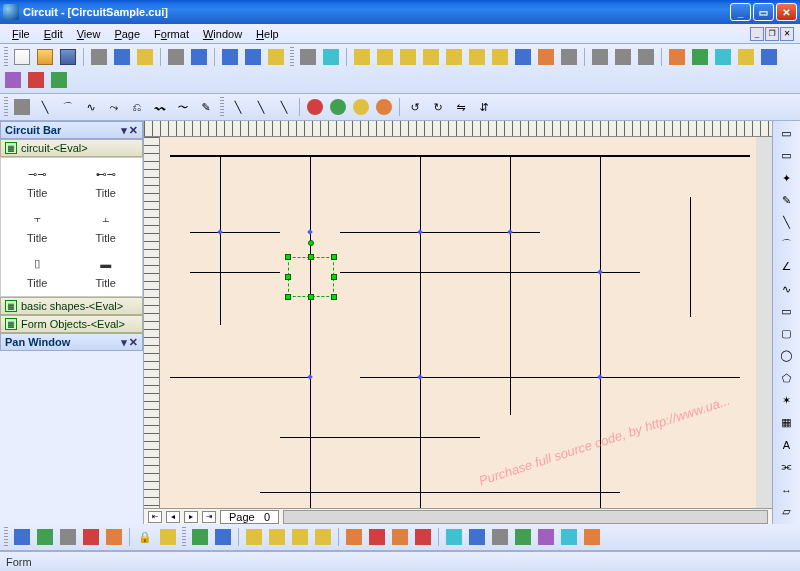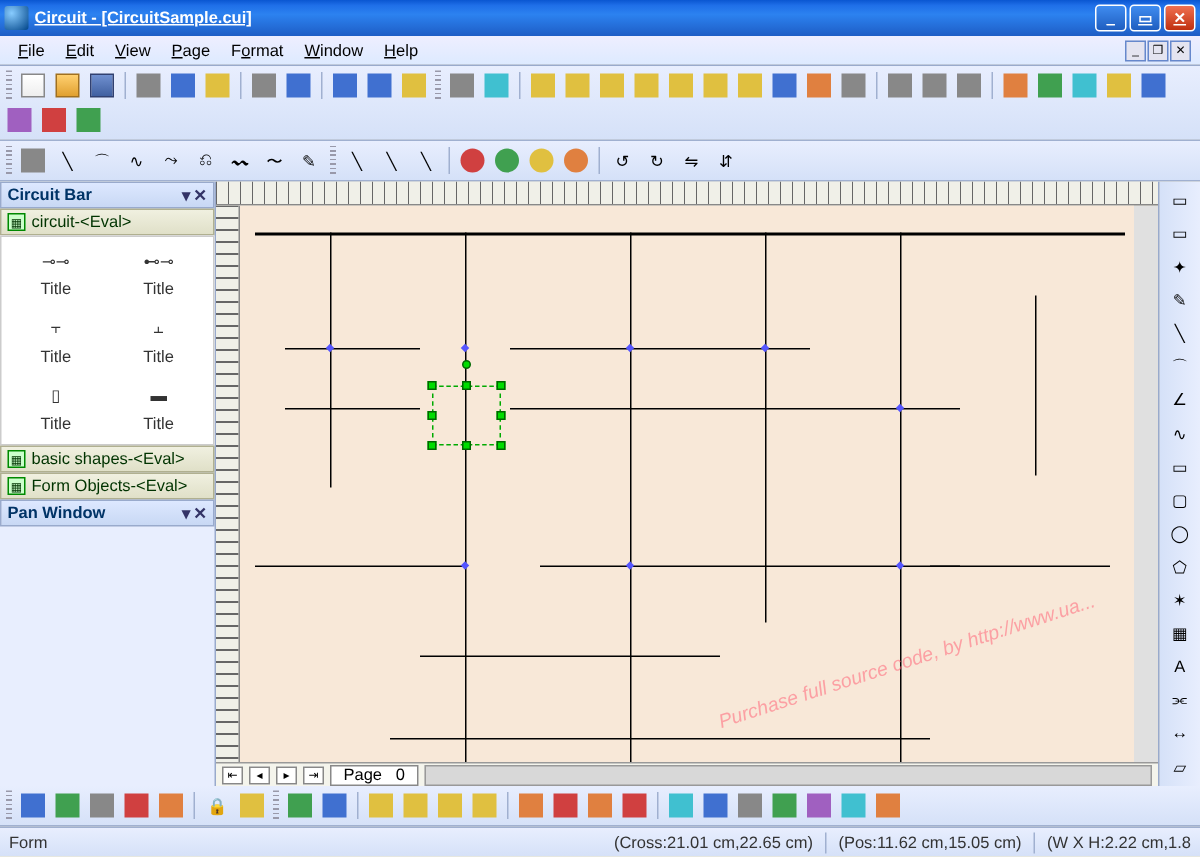--- a/index.html
+++ b/index.html
@@ -1,19 +1,19 @@
 <!DOCTYPE html>
 <html><head>
 <meta charset="utf-8">
 <style>
 * { margin: 0; padding: 0; box-sizing: border-box; font-family: Tahoma, sans-serif; font-size: 11px; }
 body { background: #ece9d8; width: 800px; height: 571px; overflow: hidden; display: flex; flex-direction: column; }
 
 
-.titlebar { height: 24px; background: linear-gradient(to bottom, #0a56d1 0%, #1f6fe8 15%, #2c82f0 40%, #1e5dc5 100%); color: #fff; display: flex; align-items: center; padding: 0 3px; position: relative; text-decoration: underline; }
+.titlebar { height: 24px; background: linear-gradient(to bottom, #0a56d1 0%, #1f6fe8 15%, #2c82f0 40%, #1e5dc5 100%); color: #fff; display: flex; align-items: center; padding: 0 3px; position: relative; }
 .titlebar .app-icon { width: 16px; height: 16px; margin-right: 4px; background: radial-gradient(circle at 30% 30%, #8cf, #048); border-radius: 2px; }
 .titlebar .title { flex: 1; font-weight: bold; }
 .win-btns { display: flex; gap: 2px; }
 .win-btn { width: 21px; height: 18px; border: 1px solid #fff; border-radius: 3px; display: flex; align-items: center; justify-content: center; font-weight: bold; color: #fff; font-size: 10px; }
 .win-btn.min, .win-btn.max { background: linear-gradient(#3f8cf0, #1f5ec0); }
 .win-btn.close { background: linear-gradient(#f07050, #c03010); }
 
 
 .menubar { height: 20px; background: linear-gradient(#eef, #ddeaff); border-bottom: 1px solid #99aacc; display: flex; align-items: center; padding: 0 6px; gap: 2px; }
 .menu-item { padding: 2px 6px; cursor: default; position: relative; }
@@ -468,20 +468,13 @@
   <div class="tb-btn">
       <div class="tb-ico i-cyan"></div>
     </div>
   <div class="tb-btn">
       <div class="tb-ico i-orange"></div>
     </div>
 </div>
 
 <div class="statusbar">
   <span>Form</span>
-  <div class="status-right">
-    <span>(Cross:21.01 cm,22.65 cm)</span>
-    <div class="sep"></div>
-    <span>(Pos:11.62 cm,15.05 cm)</span>
-    <div class="sep"></div>
-    <span>(W X H:2.22 cm,1.8</span>
-  </div>
 </div>
 
 </body></html>

